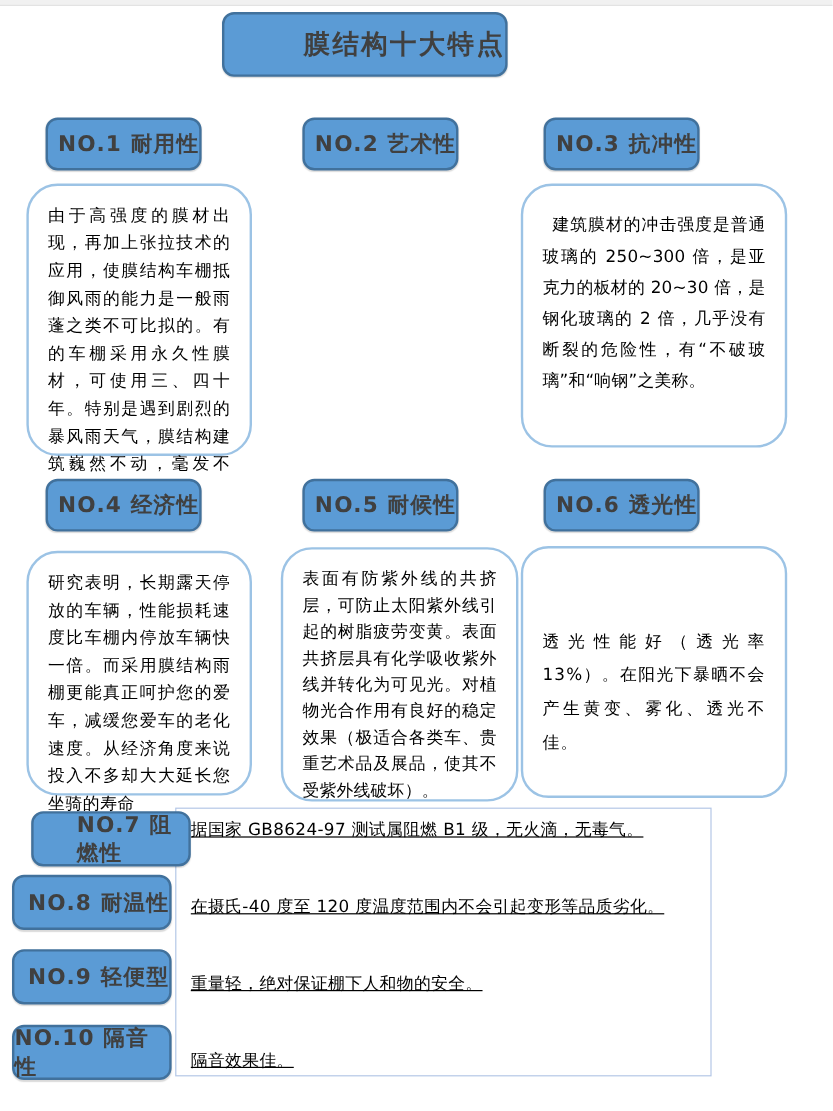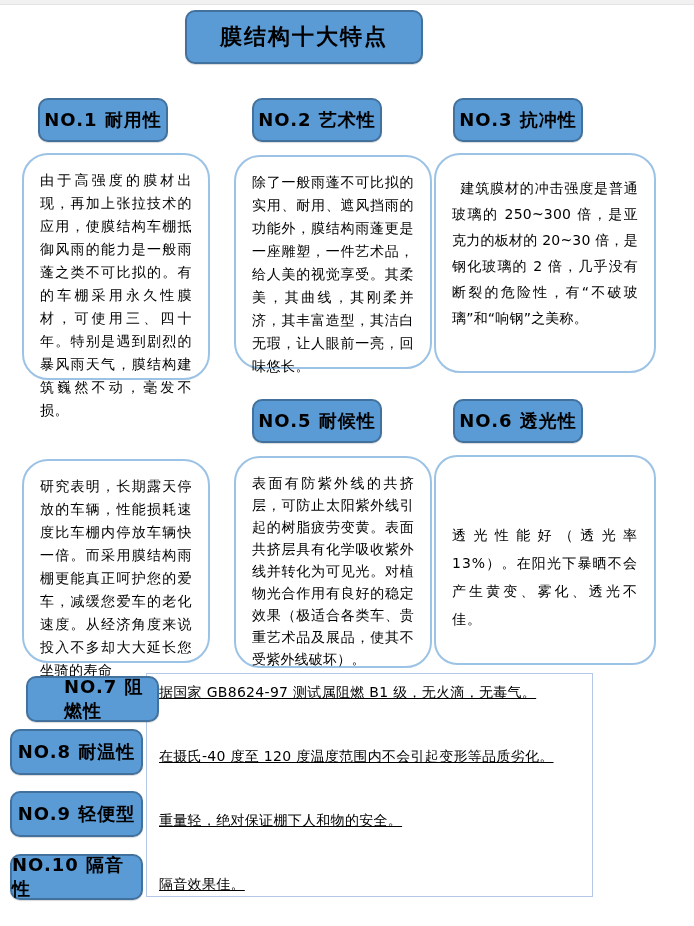--- a/index.html
+++ b/index.html
@@ -16,22 +16,22 @@
   }
   .top-strip {
     position:absolute; left:0; top:0; width:694px; height:5px;
     background:#f1f1f1; border-bottom:1px solid #e3e3e3;
   }
   .badge {
     position:absolute;
     background:var(--badge-fill,#5b9bd5);
     border:2px solid var(--badge-border,#41719c);
     border-radius:10px;
-    display:flex; align-items:center; justify-content:center;
-    font-weight:bold; color:#000000;
+    display:flex; align-items:center; justify-content:flex-end;
+    font-weight:bold; color:#404040;
     box-shadow:0 1px 1px rgba(0,0,0,0.15);
   }
   .title-badge {
     left:185px; top:10px; width:238px; height:54px;
     font-size:22px; letter-spacing:2px;
   }
   .hdr { width:130px; height:44px; font-size:18px; letter-spacing:1px; }
   .hdr.wide { width:133px; height:46px; }
   .card {
     position:absolute;
@@ -78,27 +78,27 @@
   <div class="badge hdr" style="left:252px; top:98px;">
     <span>NO.2 艺术性</span>
   </div>
   <div class="badge hdr" style="left:453px; top:98px;">
     <span>NO.3 抗冲性</span>
   </div>
 
   <div class="card c1" style="left:22px; top:153px; width:188px; height:227px;">
     <div class="txt">由于高强度的膜材出现，再加上张拉技术的应用，使膜结构车棚抵御风雨的能力是一般雨蓬之类不可比拟的。有的车棚采用永久性膜材，可使用三、四十年。特别是遇到剧烈的暴风雨天气，膜结构建筑巍然不动，毫发不损。</div>
   </div>
-  <div class="card c2" style="left:234px; top:155px; width:198px; height:214px;">
-    <div class="txt">除了一般雨蓬不可比拟的实用、耐用、遮风挡雨的功能外，膜结构雨蓬更是一座雕塑，一件艺术品，给人美的视觉享受。其柔美，其曲线，其刚柔并济，其丰富造型，其洁白无瑕，让人眼前一亮，回味悠长。</div>
-  </div>
   <div class="card c3" style="left:434px; top:153px; width:222px; height:220px;">
     <div class="txt">建筑膜材的冲击强度是普通玻璃的 250~300 倍，是亚克力的板材的 20~30 倍，是钢化玻璃的 2 倍，几乎没有断裂的危险性，有“不破玻璃”和“响钢”之美称。</div>
   </div>
 
+  <div class="badge hdr" style="left:38px; top:399px;">
+    <span>NO.4 经济性</span>
+  </div>
   <div class="badge hdr" style="left:252px; top:399px;">
     <span>NO.5 耐候性</span>
   </div>
   <div class="badge hdr" style="left:453px; top:399px;">
     <span>NO.6 透光性</span>
   </div>
 
   <div class="card c4" style="left:22px; top:459px; width:188px; height:204px;">
     <div class="txt">研究表明，长期露天停放的车辆，性能损耗速度比车棚内停放车辆快一倍。而采用膜结构雨棚更能真正呵护您的爱车，减缓您爱车的老化速度。从经济角度来说投入不多却大大延长您坐骑的寿命</div>
   </div>

